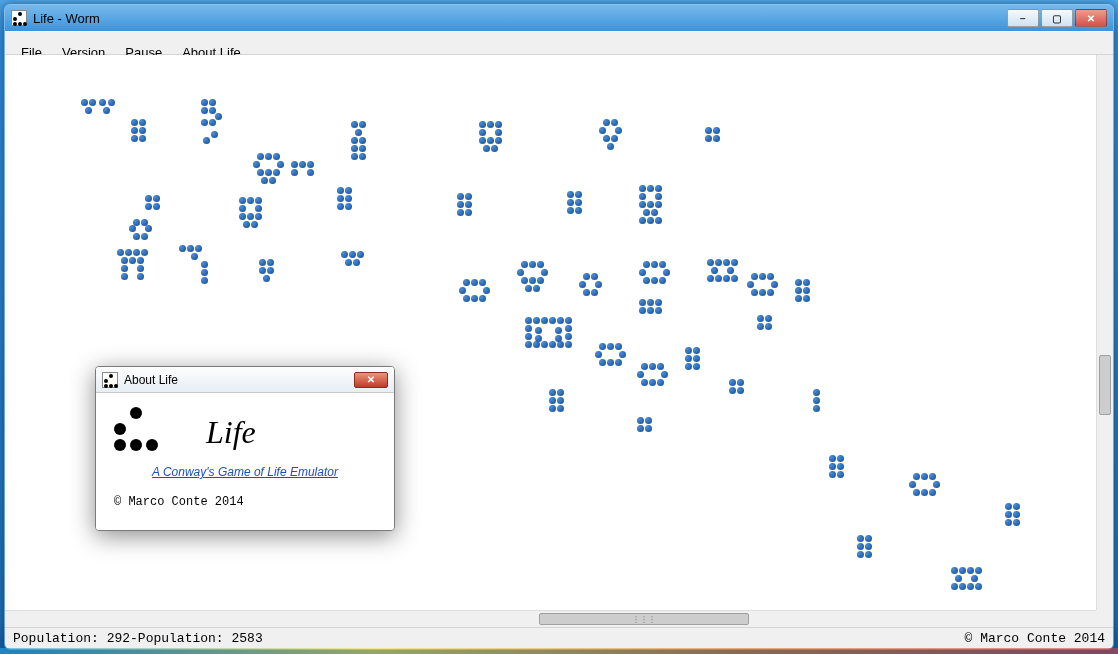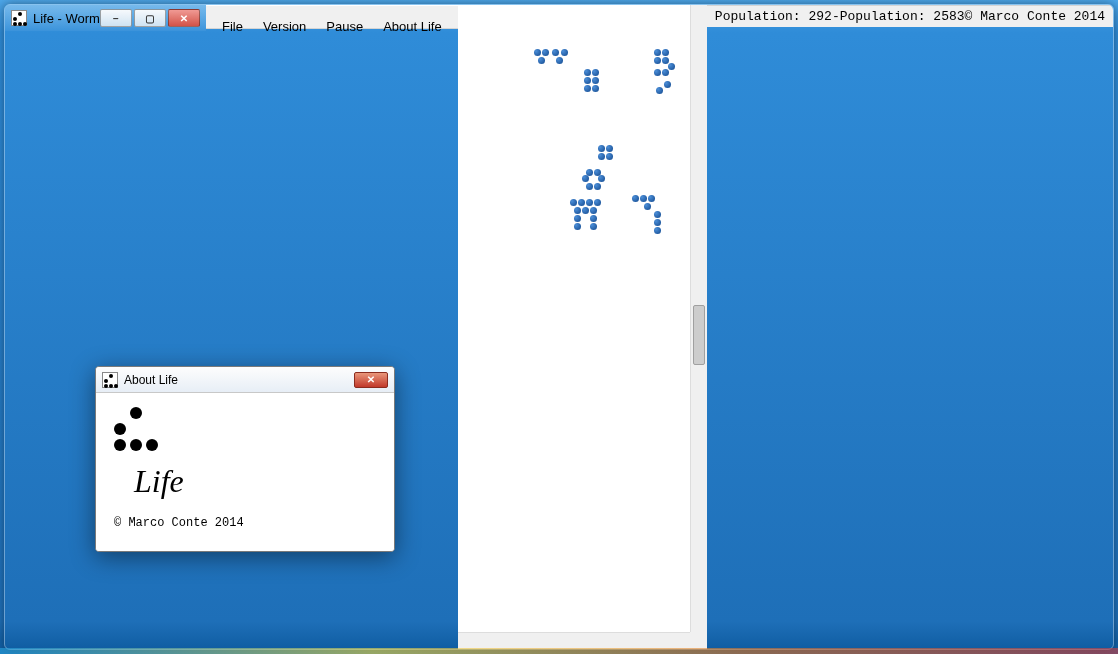--- a/index.html
+++ b/index.html
@@ -12,21 +12,21 @@
 }
 
 
 .window-outer {
   position: absolute;
   inset: 4px;
   border-radius: 6px;
   border: 1px solid rgba(255,255,255,.35);
   box-shadow: 0 0 10px rgba(0,0,0,.4);
   display: flex;
-  flex-direction: row;
+  flex-direction: column;
   overflow: hidden;
 }
 .titlebar {
   height: 26px;
   background: linear-gradient(to bottom, rgba(255,255,255,.25), rgba(255,255,255,.05));
   display: flex; align-items: center;
   padding: 0 6px;
   color: #000;
   font-size: 13px;
 }
@@ -126,21 +126,21 @@
 .dialog .dlg-titlebar .icon { width:16px; height:16px; margin-right:6px; display:grid; grid-template-columns:repeat(3,4px); grid-template-rows:repeat(3,4px); gap:1px; background:#fff; border:1px solid #888; padding:1px;}
 .dialog .dlg-titlebar .icon span.d{background:#000;border-radius:50%;}
 .dialog .dlg-close {
   margin-left:auto; width:34px; height:16px;
   background: linear-gradient(to bottom,#e9967a,#c1392b);
   border:1px solid #8b2c1f; border-radius:2px;
   display:flex;align-items:center;justify-content:center;
   color:#fff; font-size:10px; font-weight:bold; cursor:pointer;
 }
 .dialog-body { padding: 14px 18px 18px; background:#fff; }
-.dialog-top { display:flex; align-items:flex-start; gap:12px; margin-bottom:14px;flex-direction:column; }
+.dialog-top { display:flex; align-items:flex-end; gap:28px; margin-bottom:14px; }
 .dialog-logo { display:flex; flex-direction:column; gap:4px; }
 .dialog-logo .row { display:flex; gap:4px; }
 .dialog-logo .dot { width:12px;height:12px;border-radius:50%;background:#000; }
 .dialog-logo .blank { width:12px;height:12px; }
 .dialog-life { font-family: "Segoe Script", cursive; font-size:32px; font-style:italic; margin-left:20px;}
 .dialog a { color:#1a4ec7; font-style:italic; text-decoration:underline; font-size:12px; display:block; text-align:center; margin-bottom:14px;}
 .dialog .mono { font-family:"Courier New",monospace; font-size:12px; line-height:1.6; }
 
 
 .taskbar-glow {
@@ -539,17 +539,18 @@
             <span class="blank"></span>
           </div>
         <div class="row">
             <span class="dot"></span>
             <span class="dot"></span>
             <span class="dot"></span>
           </div>
       </div>
       <div class="dialog-life">Life</div>
     </div>
+    <a href="#">A Conway's Game of Life Emulator</a>
     <div class="mono">© Marco Conte 2014</div>
   </div>
 </div>
 
 <div class="taskbar-glow"></div>
 
 </body></html>

